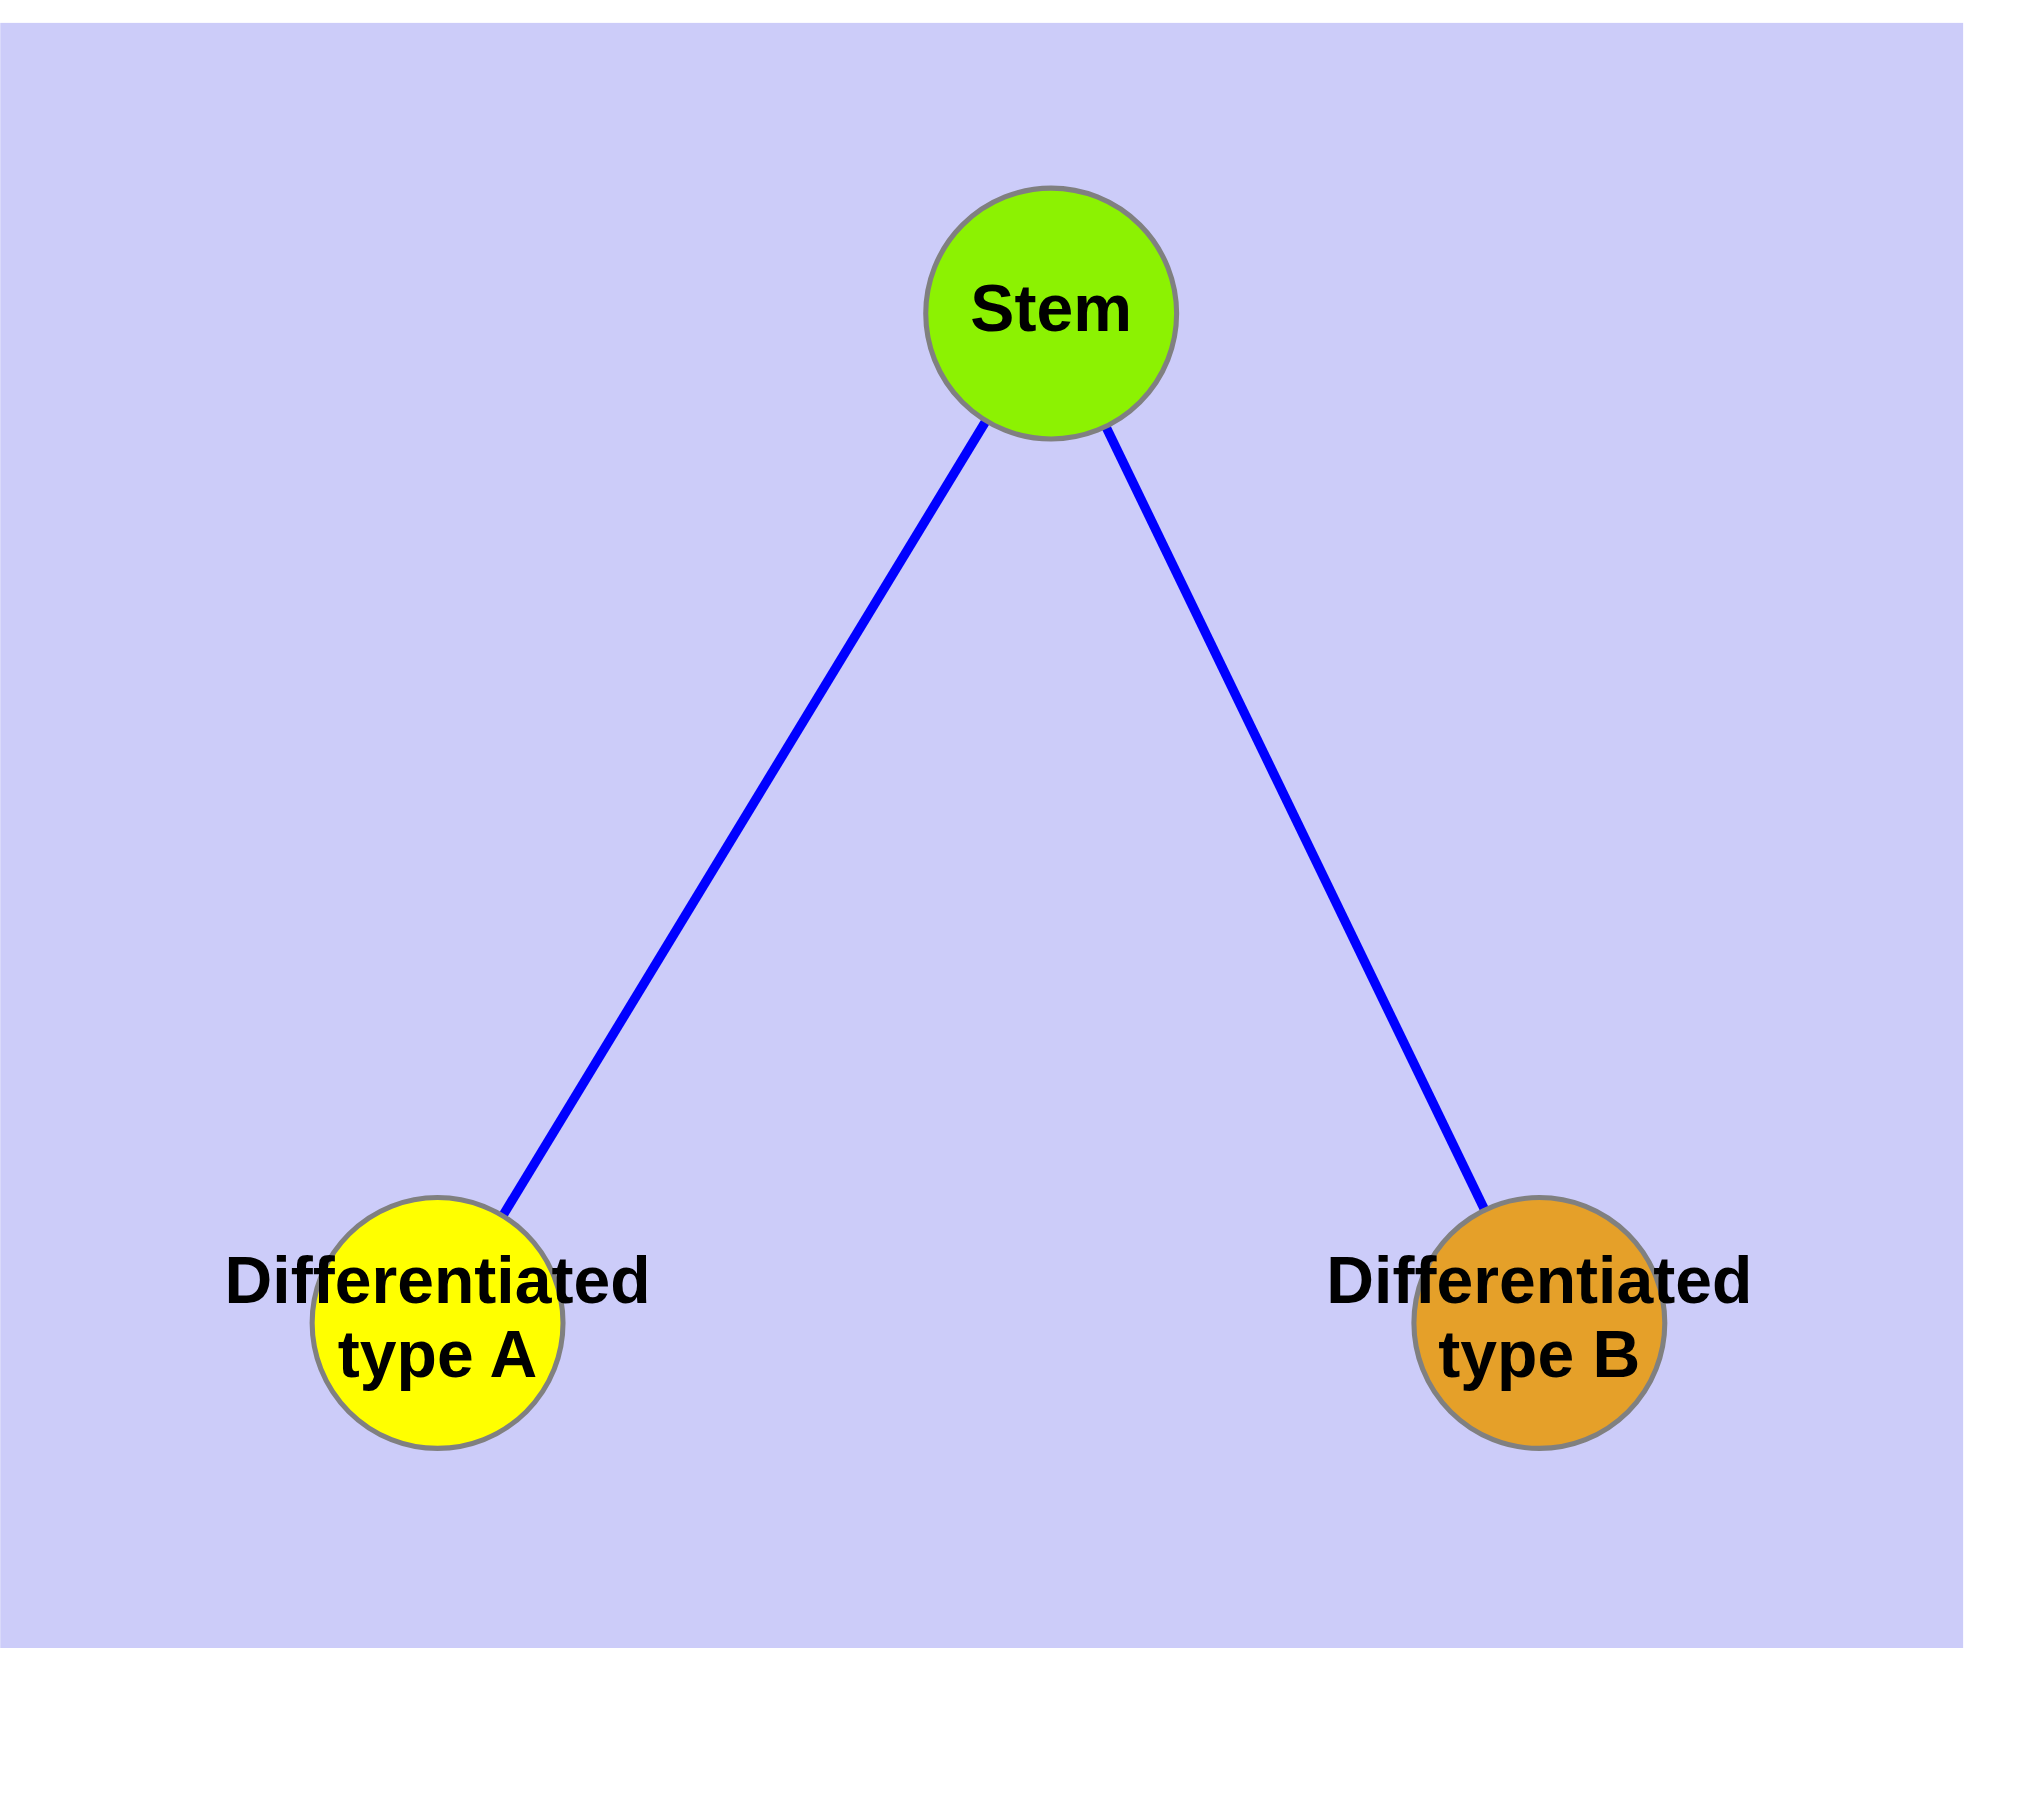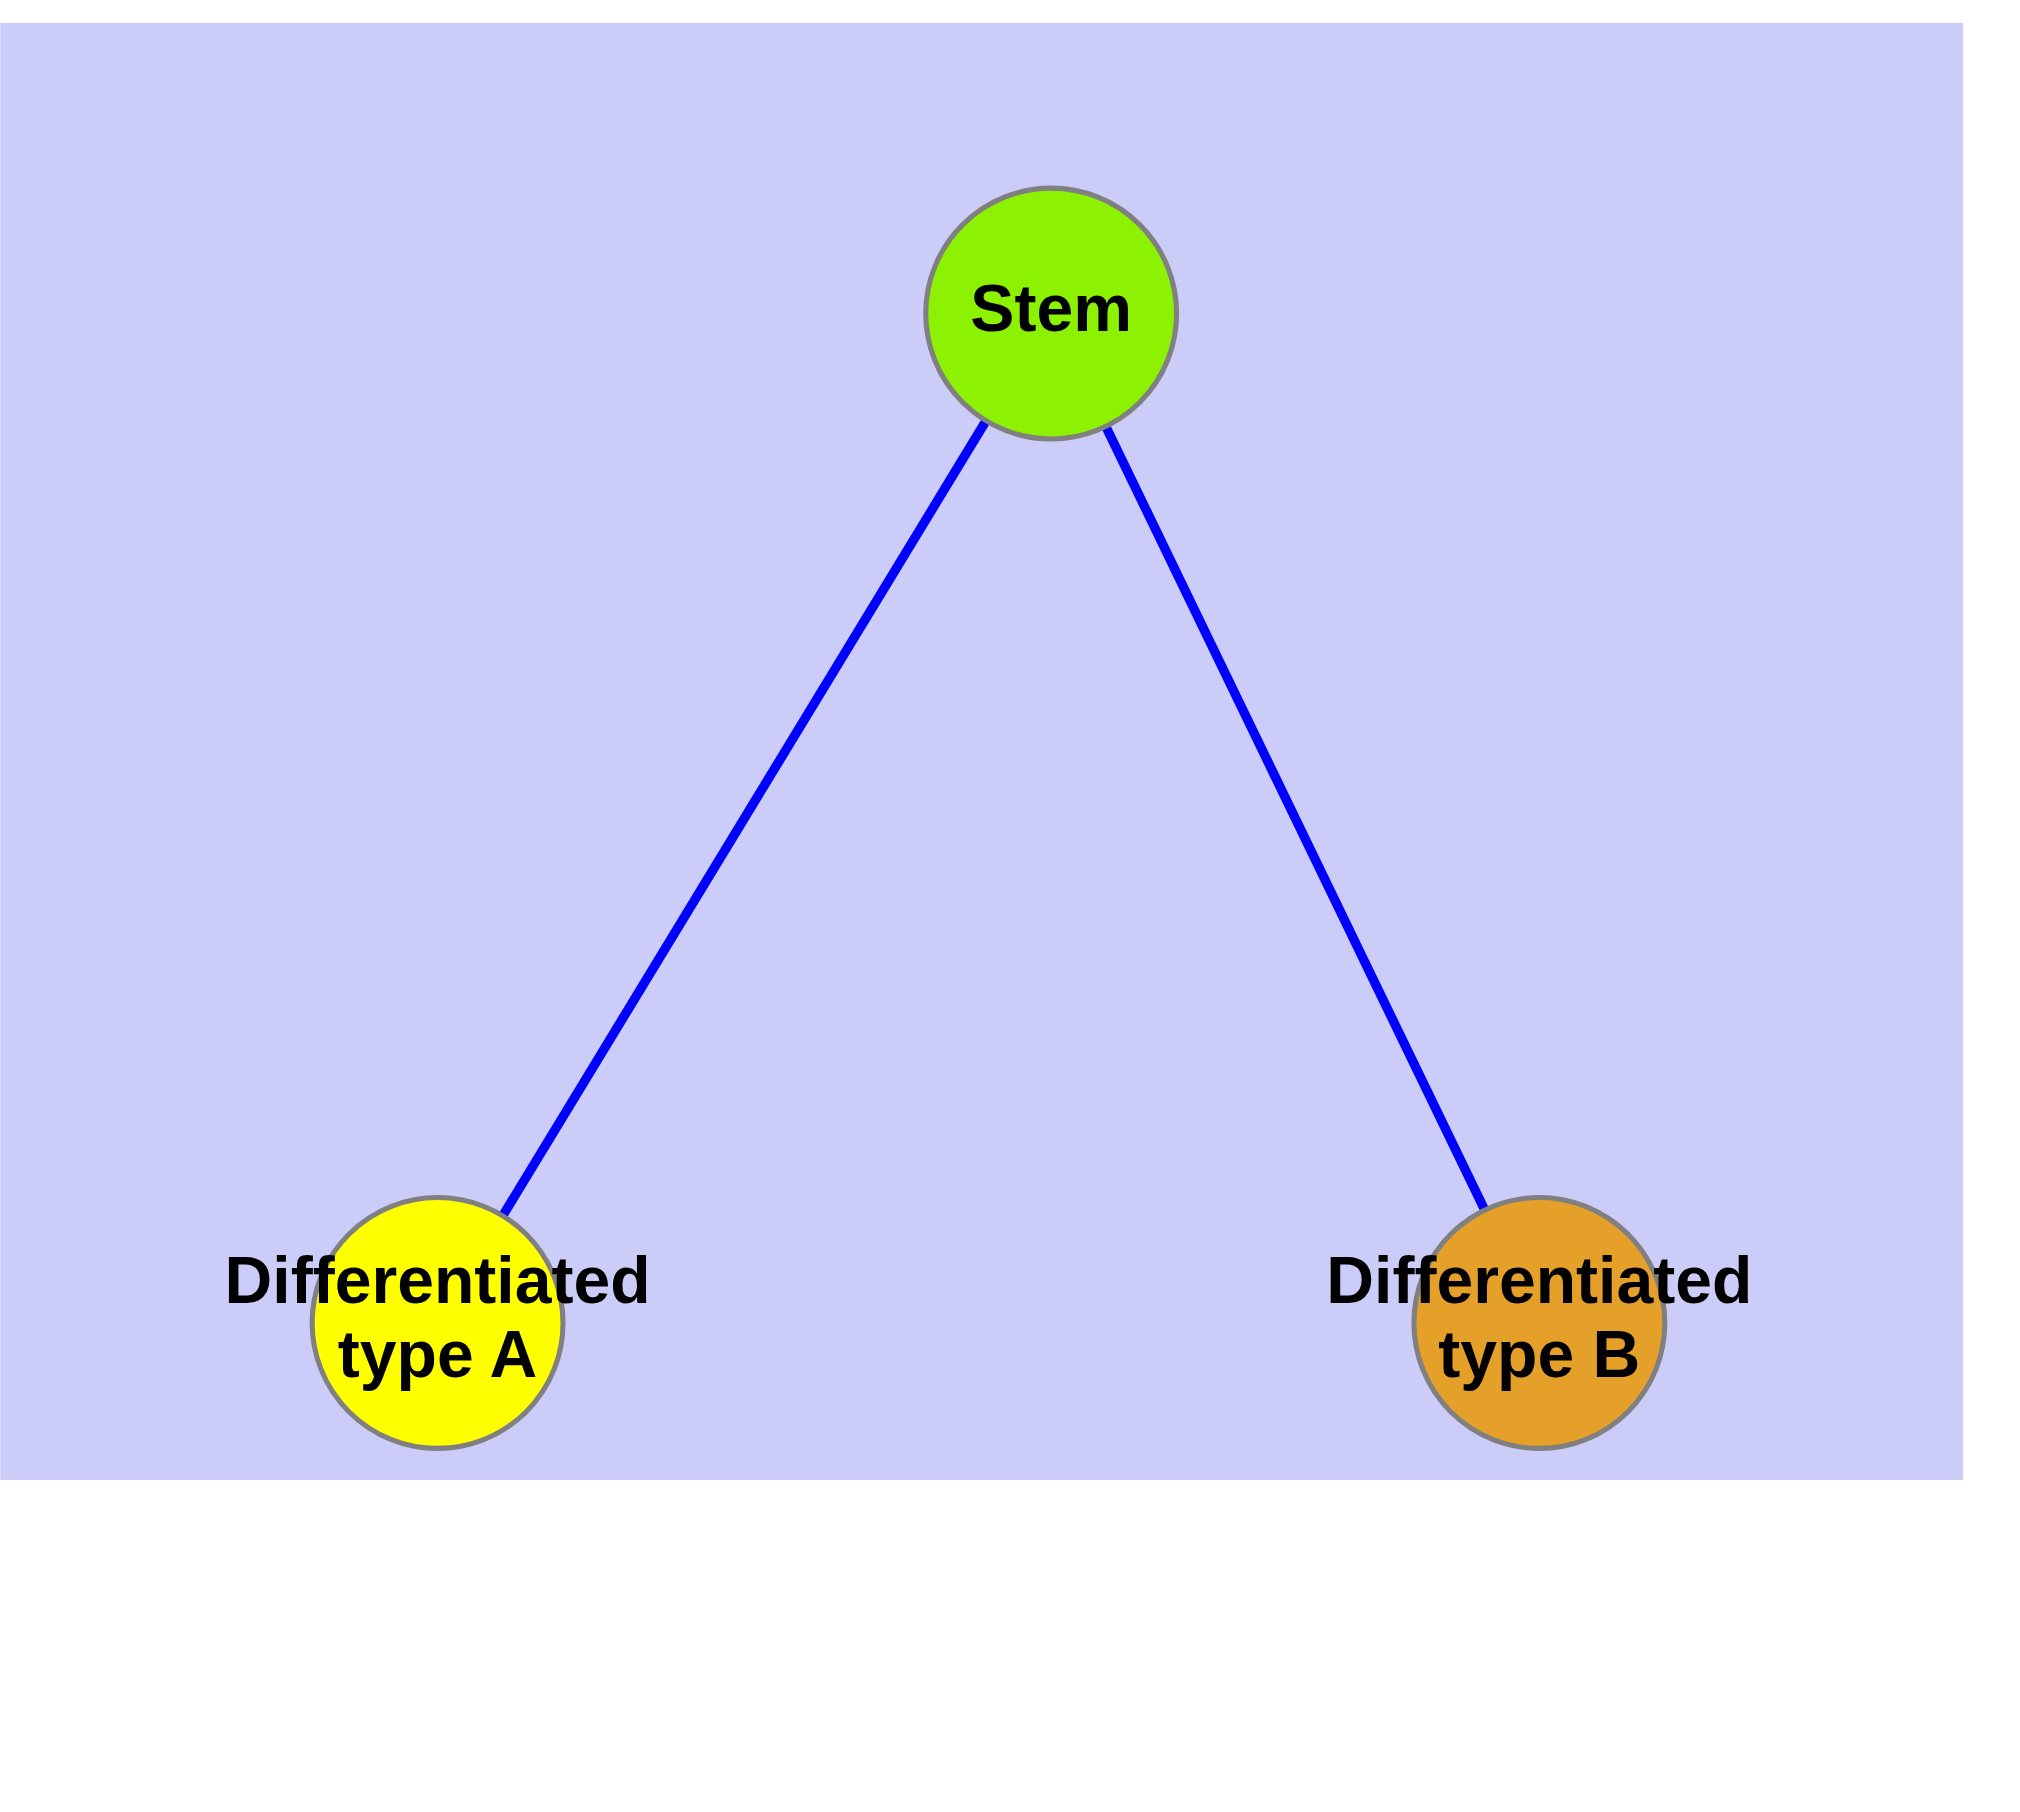--- a/index.html
+++ b/index.html
@@ -30,21 +30,21 @@
     font-family: "Liberation Sans", sans-serif;
     font-weight: bold;
     fill: #000000;
     text-anchor: middle;
     dominant-baseline: middle;
   }
 </style>
 </head>
 <body>
 
-<div id="canvas-wrap" style="width: 2021px; height: 1480px;">
+<div id="canvas-wrap" style="width: 2021px; height: 1648px;">
   <svg id="graph-svg" viewBox="0 0 2384 2138" style="width: 2021px; height: 1812px;">
 
     <rect id="bg-rect" x="0" y="27" width="2316" height="2082" fill="#ccccf9"></rect>
 
     <g id="edges-group">
         <line x1="1163.1219749704424" y1="496.46647487597136" x2="592.8780250295578" y2="1434.5335251240288" stroke="#0000ff" stroke-width="11" stroke-linecap="butt"></line>
         <line x1="1304.4366994690922" y1="503.2363004647377" x2="1751.5633005309078" y2="1427.7636995352623" stroke="#0000ff" stroke-width="11" stroke-linecap="butt"></line>
       </g>
     <g id="nodes-group">
         <circle cx="1240" cy="370" r="148" fill="#8cf202" stroke="#808080" stroke-width="6"></circle>

